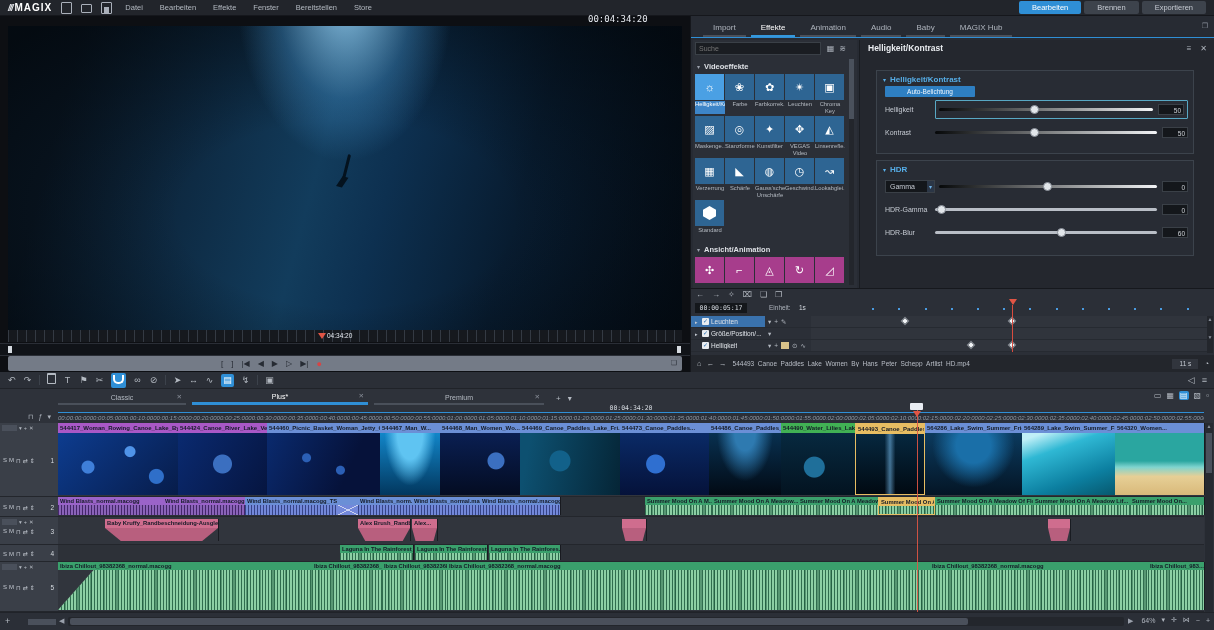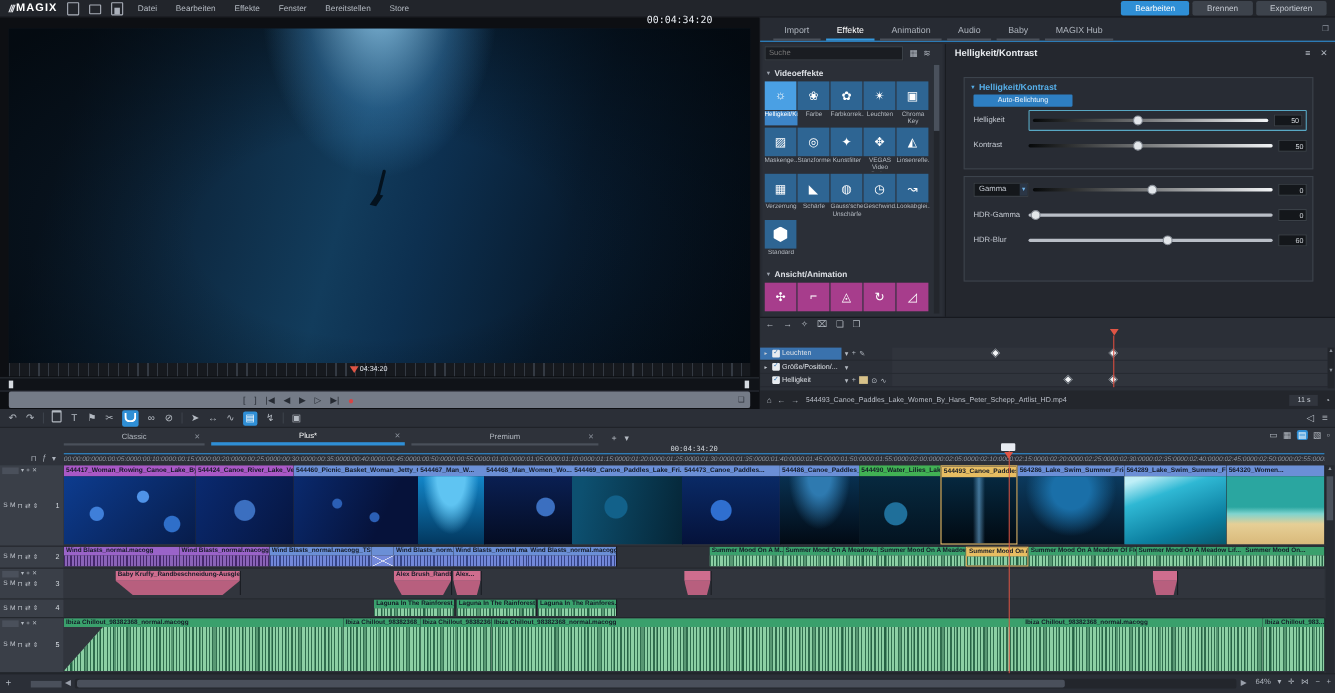--- a/index.html
+++ b/index.html
@@ -454,20 +454,24 @@
               <span class="slabel">Kontrast</span>
               <div class="sliderwrap">
                 <div class="strack gradient">
                   <div class="sthumb" style="left: 45%;"></div>
                 </div>
                 <div class="sval">50</div>
               </div>
             </div>
           </div>
           <div class="grp g2">
+            <div class="grp-head">
+              <span class="caret">▾</span>
+              <span>HDR</span>
+            </div>
             <div class="srow">
               <div class="gdrop">
                 <span>Gamma</span>
                 <span class="dcaret">▾</span>
               </div>
               <div class="sliderwrap">
                 <div class="strack gradient">
                   <div class="sthumb" style="left: 50%;"></div>
                 </div>
                 <div class="sval">0</div>
@@ -496,20 +500,38 @@
     </div>
 
     <div id="kfpanel">
       <div id="kf-toolbar">
           <span>←</span>
           <span>→</span>
           <span>✧</span>
           <span>⌧</span>
           <span>❏</span>
           <span>❒</span>
+        </div>
+      <div id="kf-timebar">
+        <div id="kf-tc" class="mono">00:00:05:17</div>
+        <div id="kf-unitl">Einheit:</div>
+        <div id="kf-unitv">1s</div>
+      <div class="kftick" style="left: 181.23px;"></div>
+          <div class="kftick" style="left: 207.42px;"></div>
+          <div class="kftick" style="left: 233.61px;"></div>
+          <div class="kftick" style="left: 259.8px;"></div>
+          <div class="kftick" style="left: 285.99px;"></div>
+          <div class="kftick" style="left: 312.18px;"></div>
+          <div class="kftick" style="left: 338.37px;"></div>
+          <div class="kftick" style="left: 364.56px;"></div>
+          <div class="kftick" style="left: 390.75px;"></div>
+          <div class="kftick" style="left: 416.94px;"></div>
+          <div class="kftick" style="left: 443.13px;"></div>
+          <div class="kftick" style="left: 469.32px;"></div>
+          <div class="kftick" style="left: 495.51px;"></div>
         </div>
       <div id="kf-rows">
           <div class="kfrow sel">
             <div class="kfleft">
               <span class="kfexp">▸</span>
               <span class="cb">✓</span>
               <span class="kflabel">Leuchten</span>
             </div>
             <div class="kfctrl">
               <span>▾</span>

